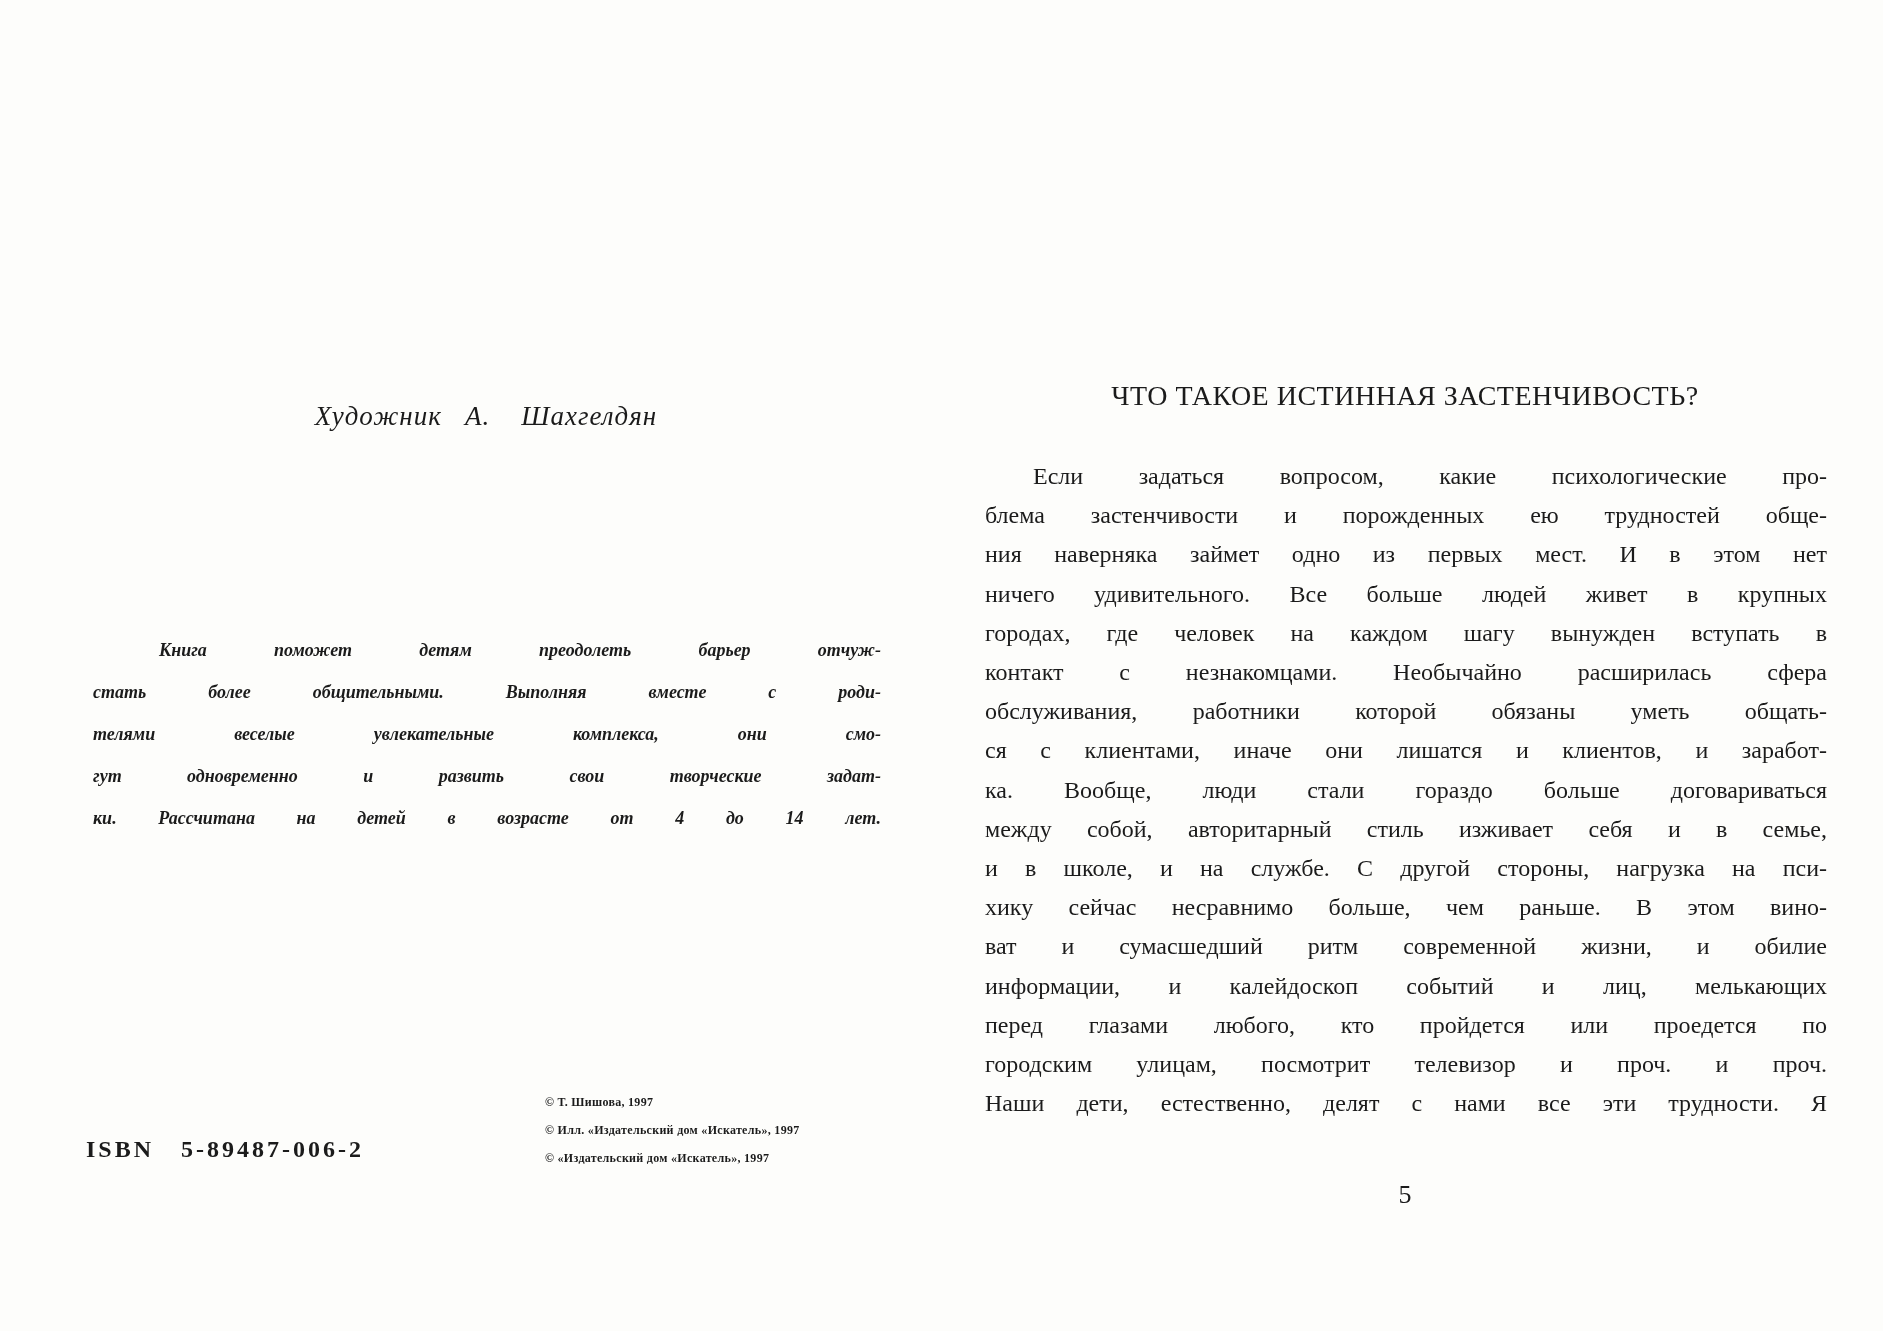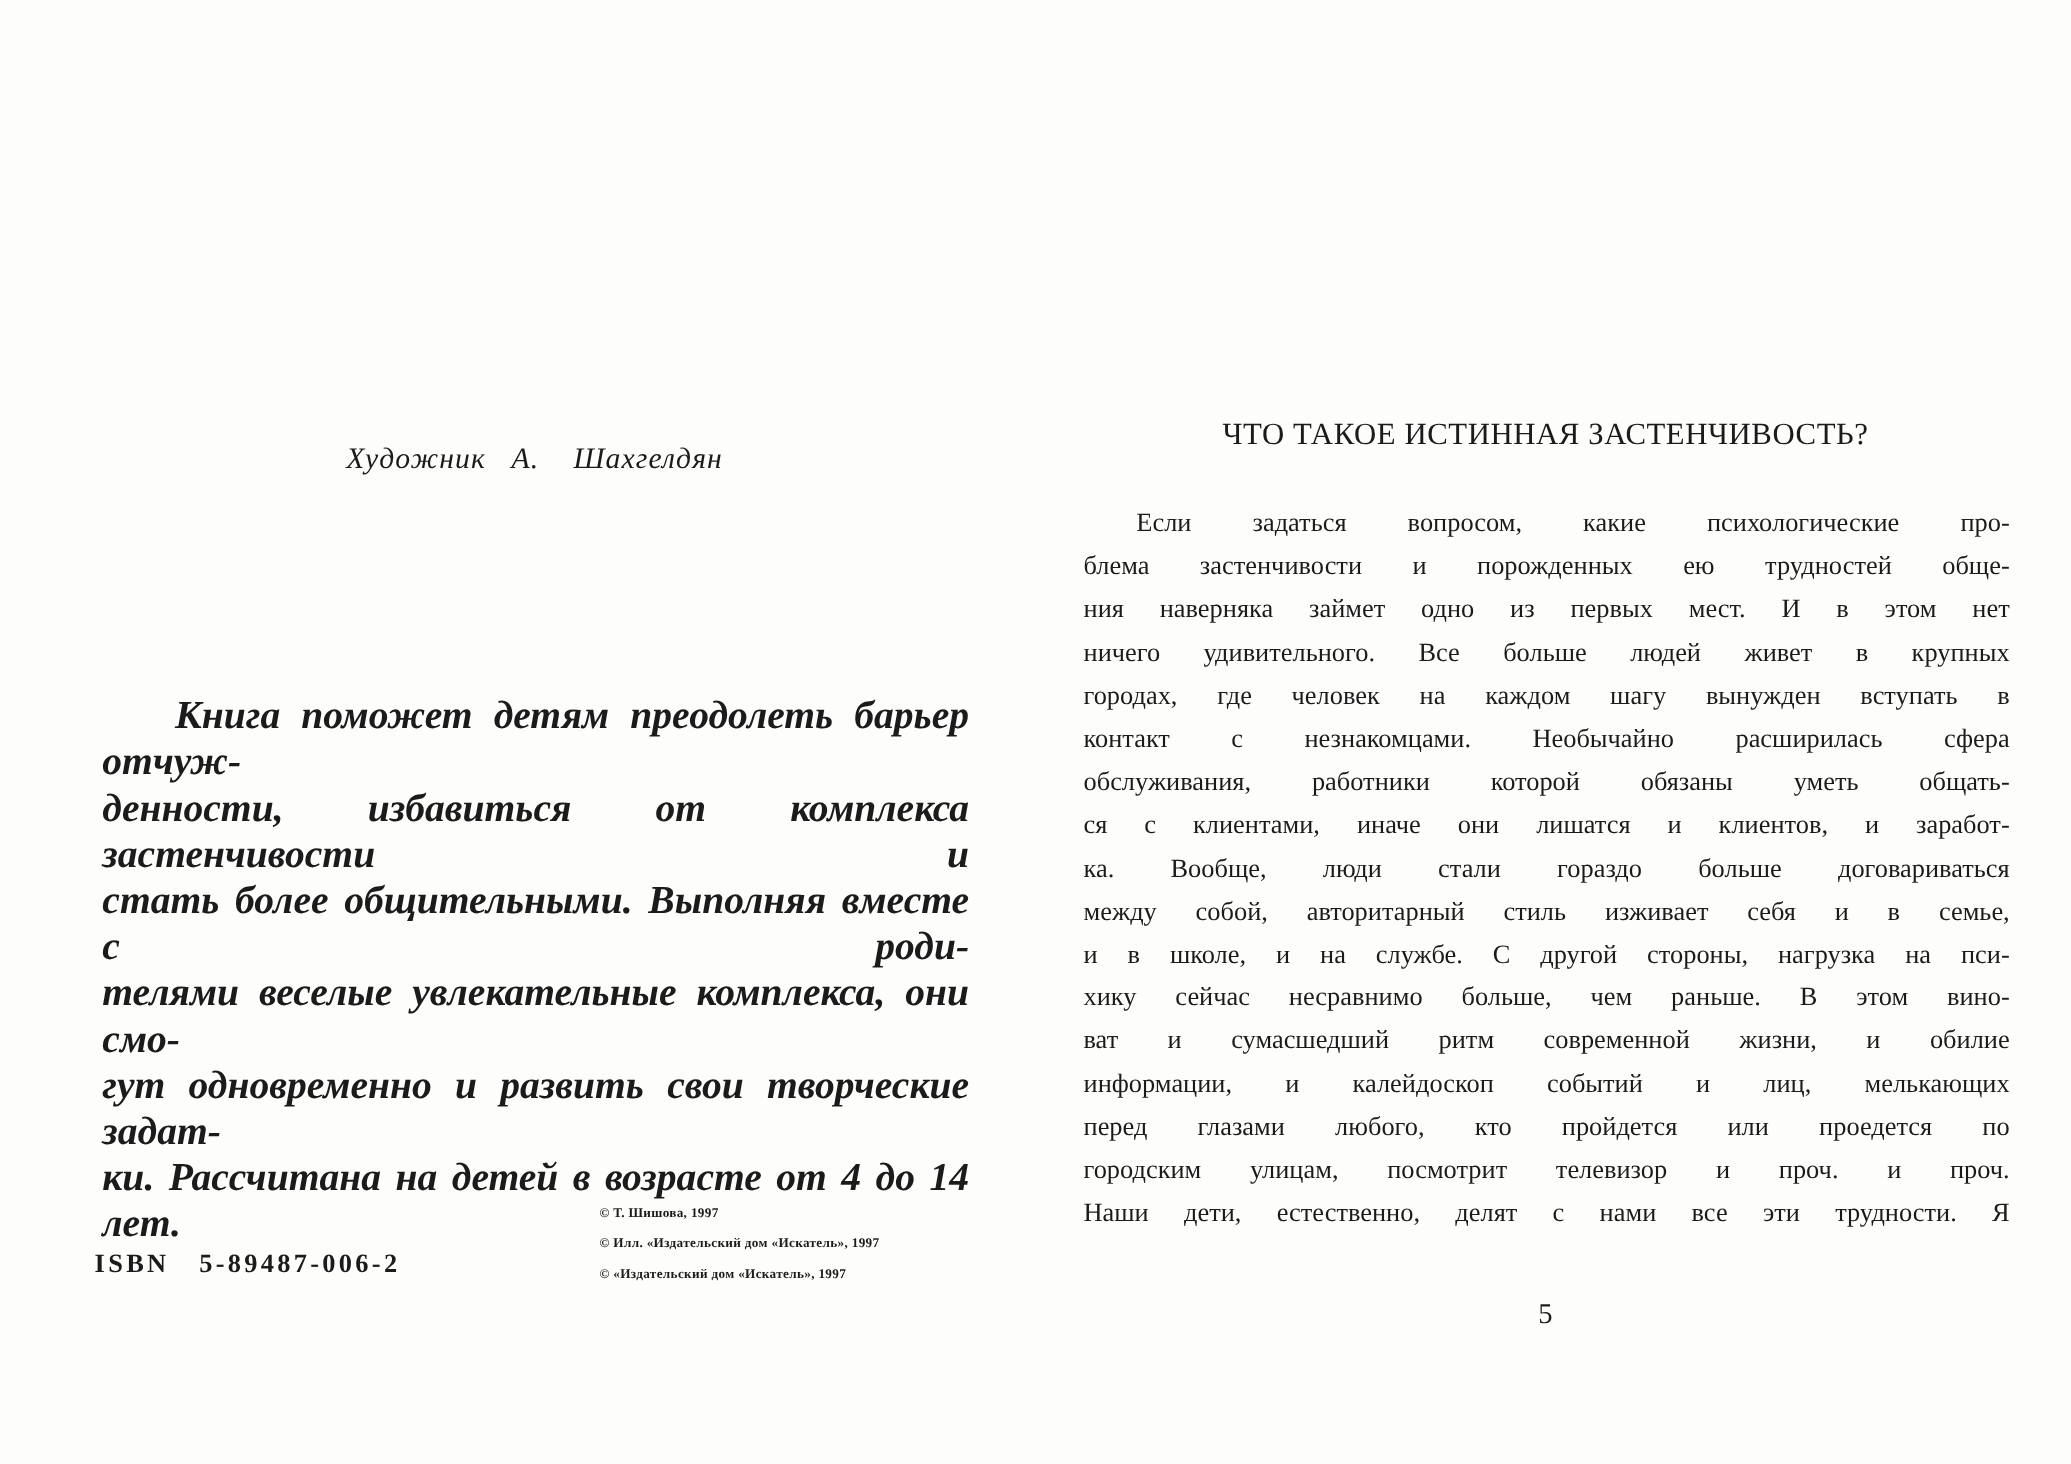--- a/index.html
+++ b/index.html
@@ -16,21 +16,21 @@
   
   .artist-credit {
     position:absolute; left:93px; top:362px; width:786px;
     text-align:center;
     font-style:italic; font-size:27px; letter-spacing:1px;
     white-space:pre;
     margin-top:39px;
   }
   .annotation {
     position:absolute; left:93px; top:629px; width:788px;
-    font-size:36px; font-weight:bold; font-style:italic;
+    font-size:18px; font-weight:bold; font-style:italic;
     line-height:42px;
   }
   .annotation .line { text-align:justify; text-align-last:justify; }
   .annotation .line.first { text-indent:66px; }
   .isbn {
     position:absolute; left:86px; top:1136px;
     font-size:24px; font-weight:bold; letter-spacing:3px;
     white-space:pre;
   }
   .copyrights {
@@ -60,21 +60,20 @@
 <body>
 
 <div class="spread">
 
   <div>
 
     <div class="artist-credit">Художник   А.    Шахгелдян</div>
 
     <div class="annotation">
       <div class="line first">Книга поможет детям преодолеть барьер отчуж-</div>
-      <div class="line">денности, избавиться от комплекса застенчивости и</div>
       <div class="line">стать более общительными. Выполняя вместе с роди-</div>
       <div class="line">телями веселые увлекательные комплекса, они смо-</div>
       <div class="line">гут одновременно и развить свои творческие задат-</div>
       <div class="line">ки. Рассчитана на детей в возрасте от 4 до 14 лет.</div>
     </div>
 
     <div class="isbn">ISBN   5-89487-006-2</div>
 
     <div class="copyrights">
       <div>©  Т. Шишова, 1997</div>

